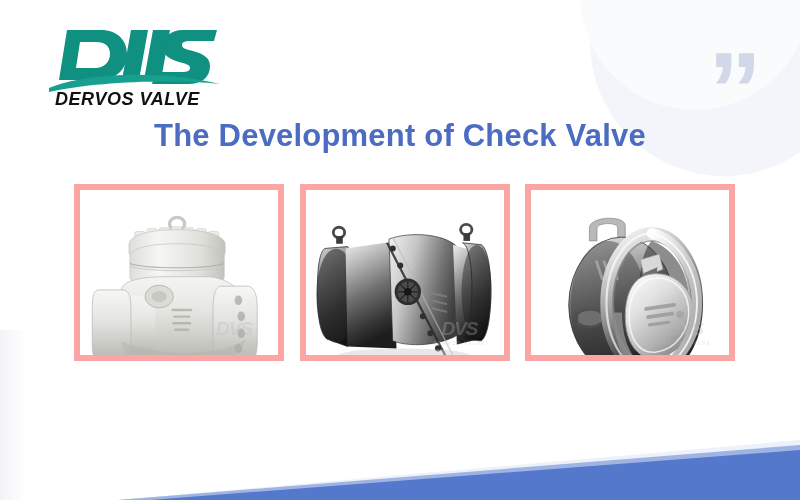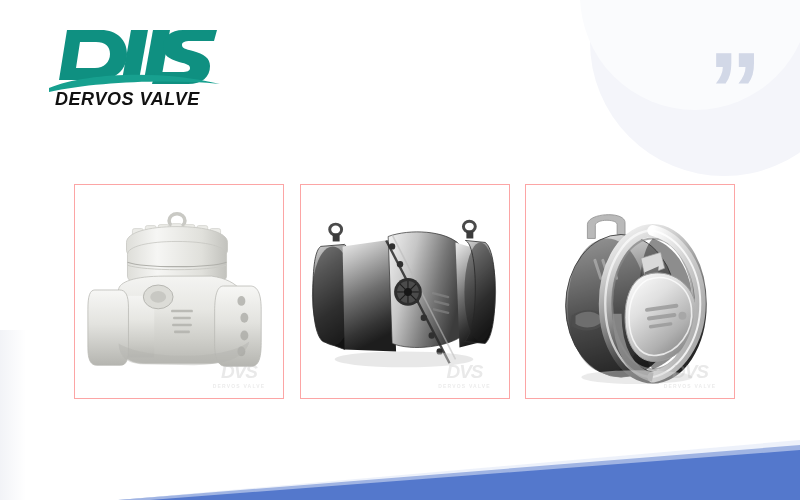--- a/index.html
+++ b/index.html
@@ -87,23 +87,23 @@
     top: 184px;
     width: 661px;
     height: 215px;
     display: flex;
     justify-content: space-between;
     z-index: 2;
   }
   .frame {
     position: relative;
     width: 210px;
-    height: 215px;
+    height: 177px;
     background: #ffffff;
-    border: 1px solid #fca5a5;
+    border: 6px solid #fca5a5;
     box-sizing: border-box;
     overflow: hidden;
   }
   .frame .photo {
     position: absolute;
     inset: 0;
     display: block;
   }
   .watermark {
     position: absolute;
@@ -176,20 +176,21 @@
         <path d="M170 8 H136 C124 8 116 15 116 25 C116 33 122 37 132 40 C140 42 143 43 143 46
                  C143 49 140 50 135 50 H108 L105 62 H141 C155 62 163 55 163 44
                  C163 36 157 32 146 29 C138 27 135 26 135 23 C135 20 138 19 143 19 H167 Z" fill="#0f9081"></path>
       </g>
 
       <path d="M2 66 C40 50 118 48 173 62 C120 57 48 60 2 70 Z" fill="#17a08f"></path>
       <text x="8" y="83" font-family="Liberation Sans, sans-serif" font-size="18" font-weight="bold" font-style="italic" fill="#111111" letter-spacing="0.5">DERVOS VALVE</text>
     </svg>
   </div>
 
+  <div class="title">The Development of Check Valve</div>
 
   <div class="gallery">
 
     <div class="frame">
       <svg class="photo" viewBox="0 0 210 215" xmlns="http://www.w3.org/2000/svg">
         <defs>
           <linearGradient id="g1body" x1="0" y1="0" x2="0" y2="1">
             <stop offset="0%" stop-color="#f4f4f2"></stop>
             <stop offset="38%" stop-color="#e7e7e3"></stop>
             <stop offset="72%" stop-color="#cfcfca"></stop>

